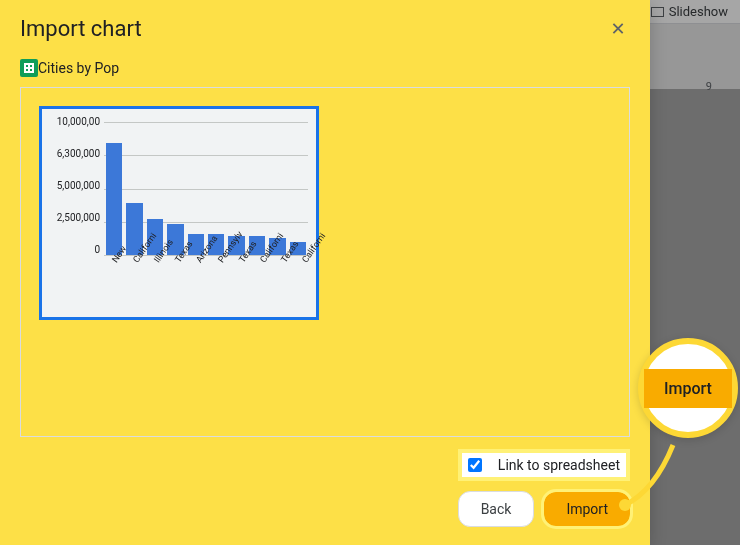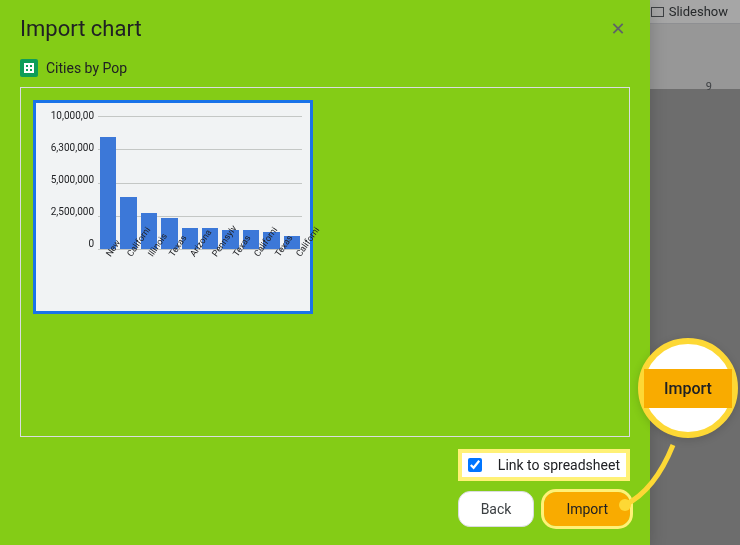--- a/index.html
+++ b/index.html
@@ -57,21 +57,21 @@
       position: absolute;
       top: 0; left: 0; right: 0; bottom: 0;
       background: rgba(0,0,0,0.35);
     }
     .modal {
       position: absolute;
       top: 0;
       left: 0;
       width: 650px;
       height: 545px;
-      background: #84cc16;
+      background: #fde047;
       display: flex;
       flex-direction: column;
       box-shadow: 0 4px 16px rgba(0,0,0,0.2);
     }
     .modal-header {
       display: flex;
       justify-content: space-between;
       align-items: center;
       padding: 16px 20px 8px 20px;
     }
@@ -86,21 +86,20 @@
       align-items: center;
       justify-content: center;
       cursor: pointer;
       color: #5f6368;
       font-size: 18px;
       border-radius: 50%;
     }
     .source-row {
       display: flex;
       align-items: center;
-      gap: 8px;
       padding: 10px 20px 6px 20px;
     }
     .sheets-icon {
       width: 18px; height: 18px;
       background: #0f9d58;
       border-radius: 2px;
       display: flex;
       align-items: center;
       justify-content: center;
     }
@@ -113,21 +112,21 @@
     }
     .sheets-icon-inner div { border: 0.5px solid #fff; }
     .source-name {
       font-size: 14px;
       color: #202124;
     }
     .chart-area {
       margin: 4px 20px 0 20px;
       flex: 1;
       border: 1px solid #dadce0;
-      padding: 12px;
+      padding: 18px;
       display: flex;
       align-items: flex-start;
       justify-content: flex-start;
       overflow: hidden;
     }
     .chart-thumb {
       width: 280px;
       height: 214px;
       border: 3px solid #1a73e8;
       background: #f1f3f4;

